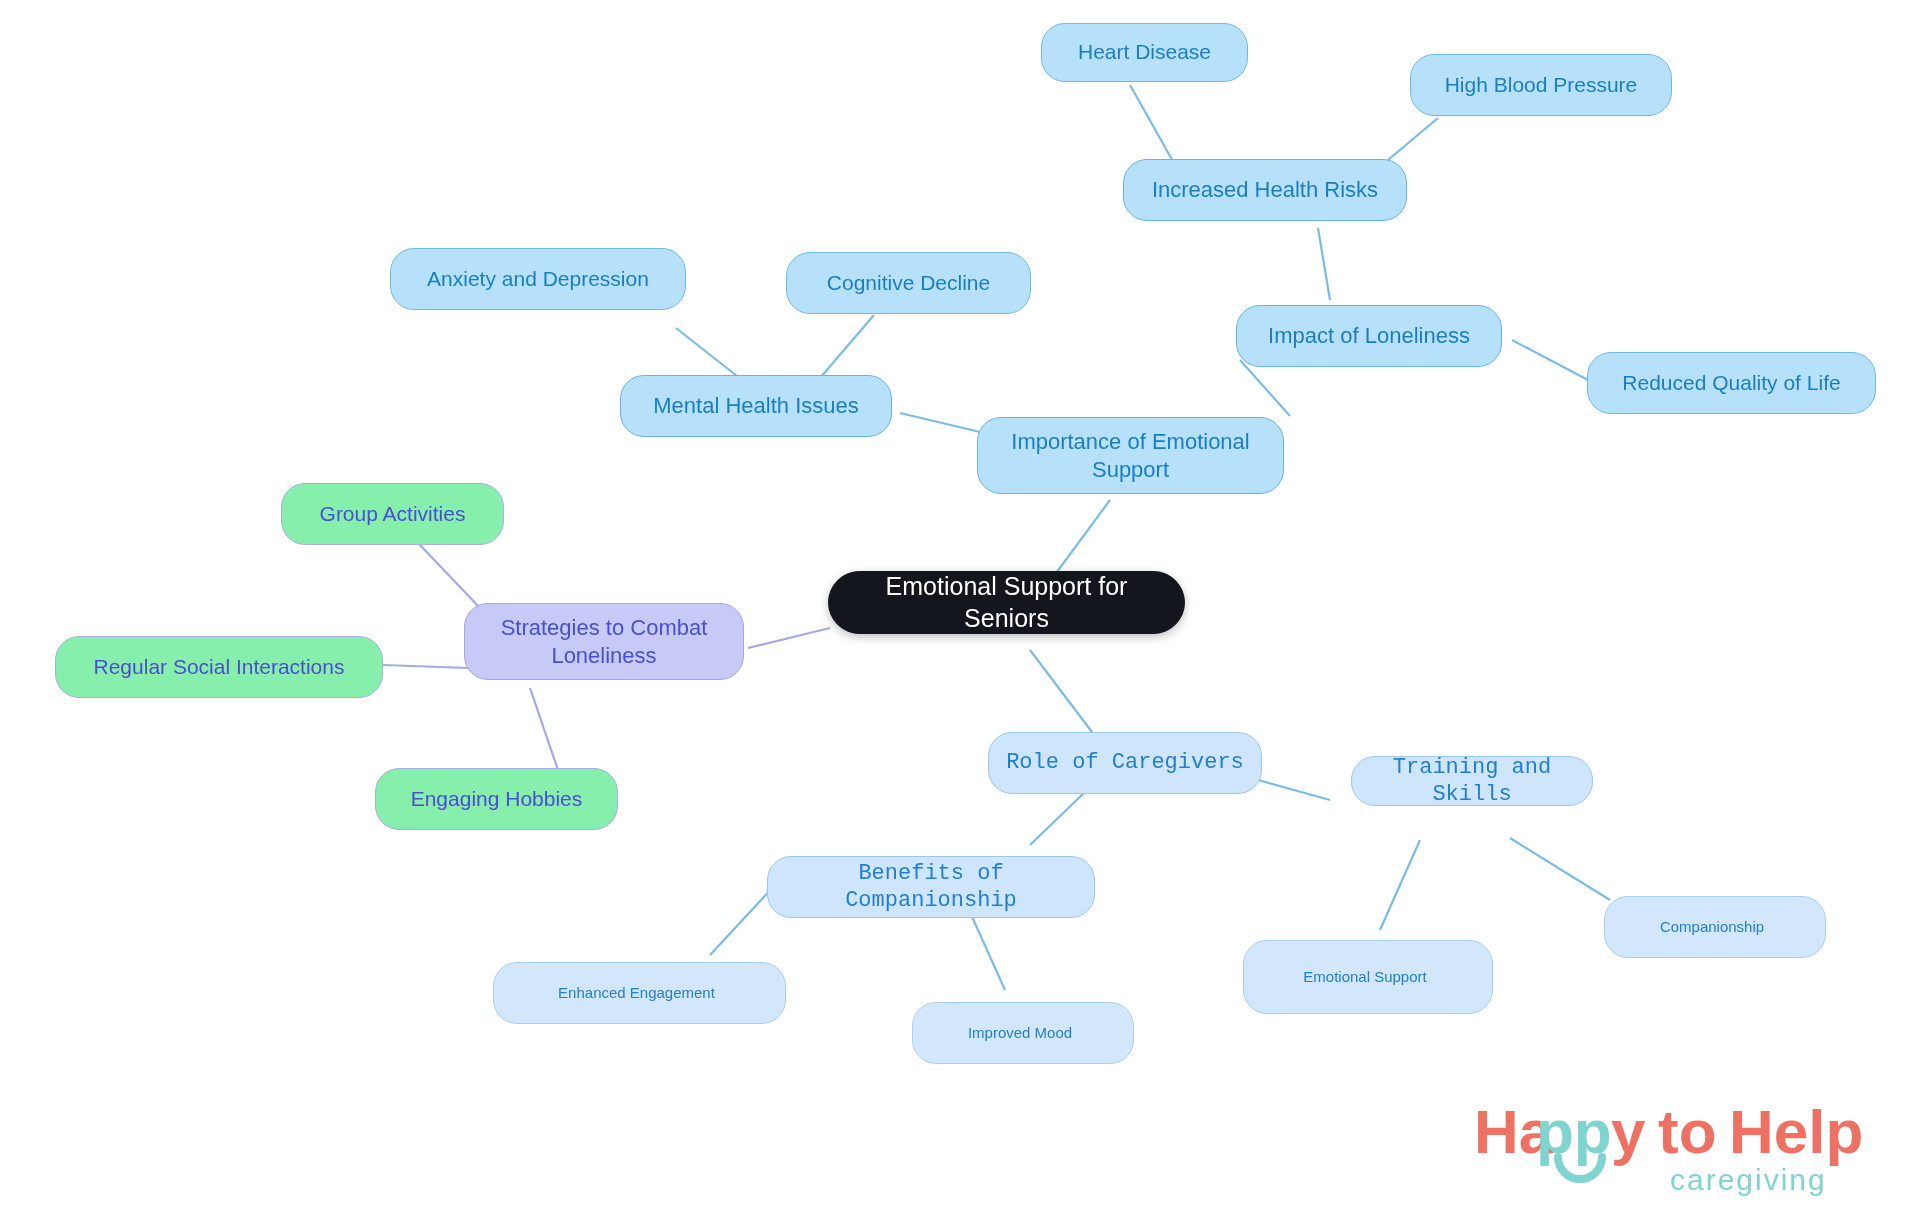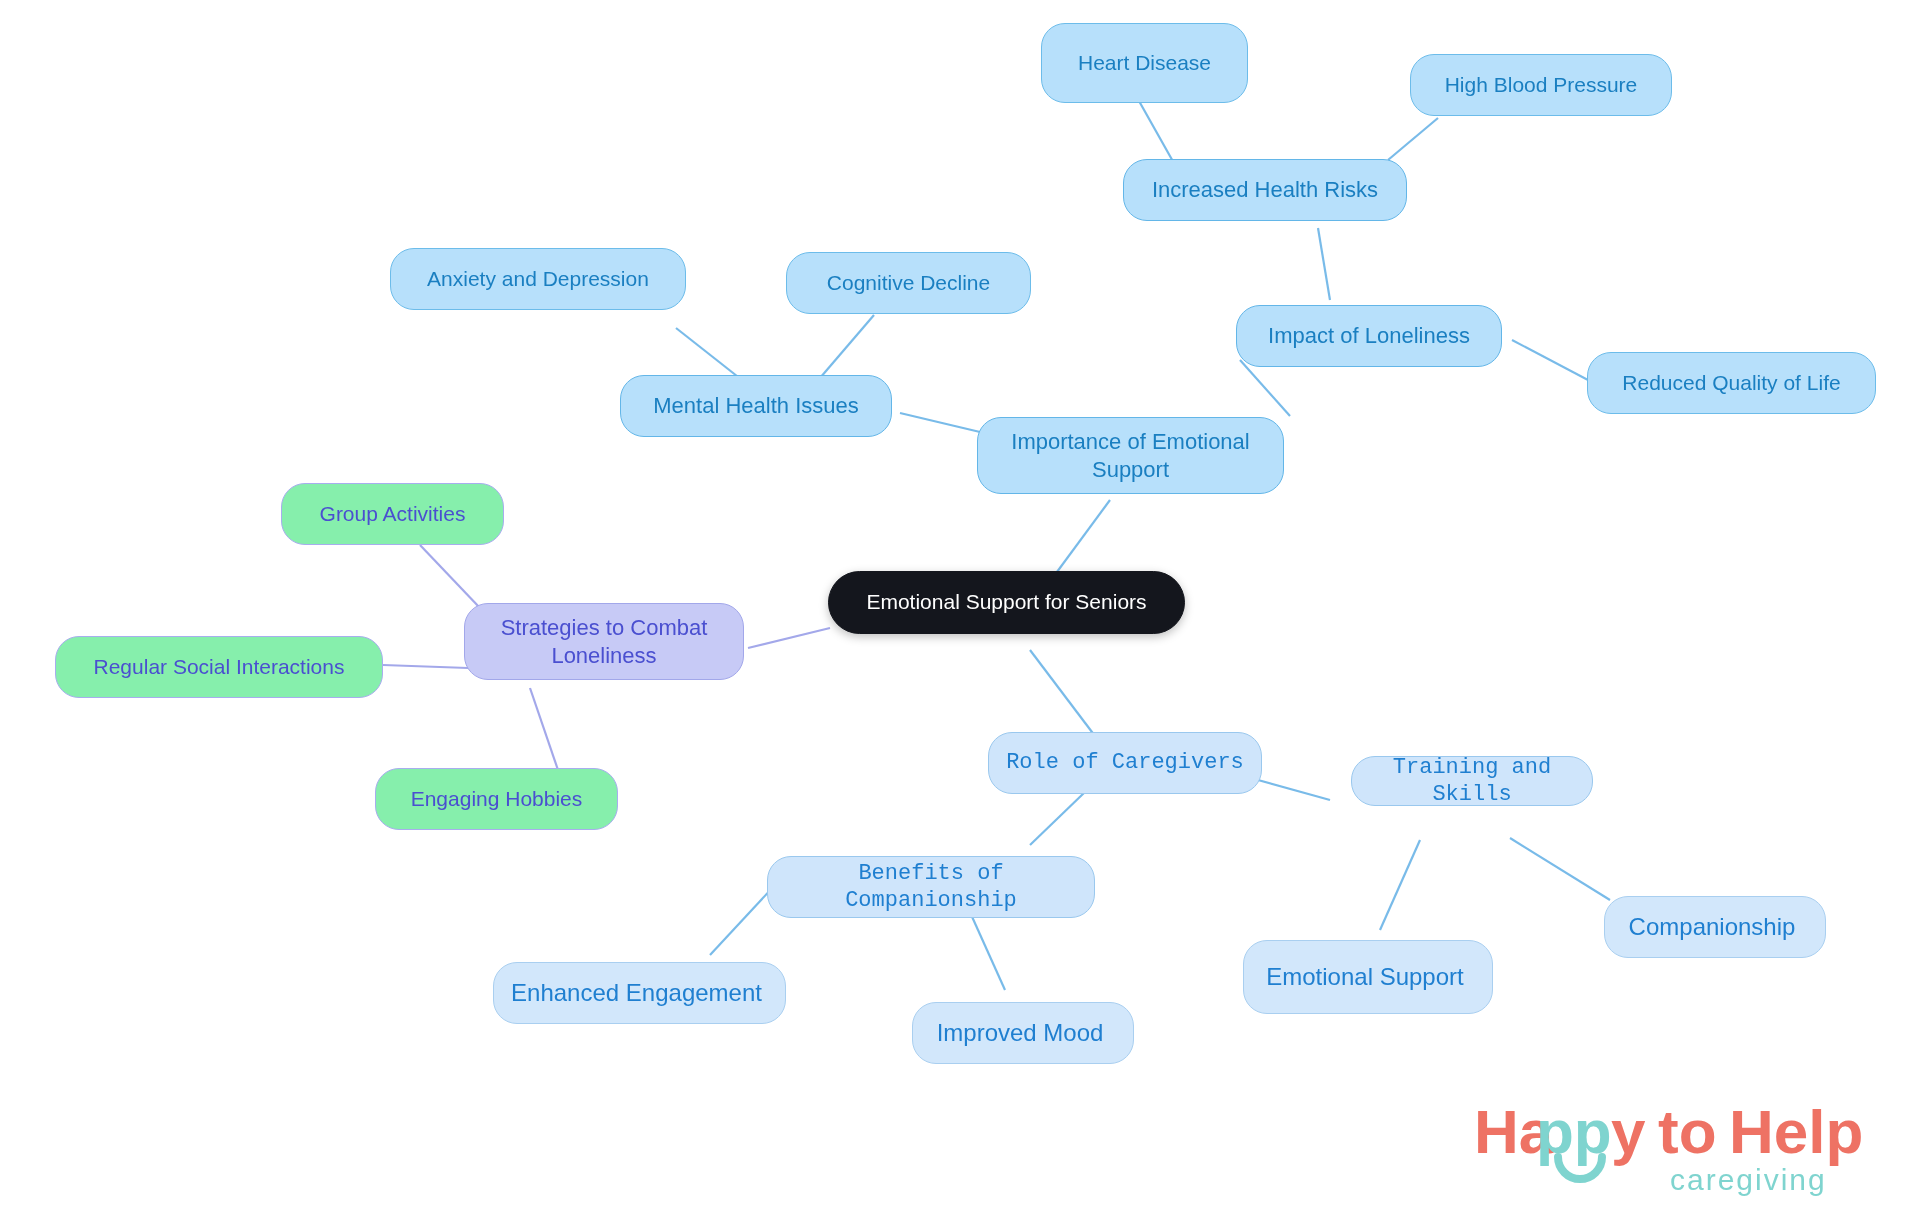--- a/index.html
+++ b/index.html
@@ -40,41 +40,41 @@
     border-style: solid;
     border-width: 1.5px;
     line-height: 1.25;
     white-space: pre-line;
     padding: 6px 14px;
   }
   .node.root {
     background: #14161d;
     border-color: #14161d;
     color: #ffffff;
-    font-size: 21px;
+    font-size: 25px;
     border-radius: 34px;
     box-shadow: 0 3px 10px rgba(0,0,0,0.25);
   }
   .node.branch-blue {
     background: #b7e0fb;
     border-color: #63b6e8;
     color: #1a7fc1;
     font-size: 22px;
   }
   .node.leaf-blue {
     background: #b7e0fb;
     border-color: #6cbcea;
     color: #1a7fc1;
     font-size: 21px;
   }
   .node.leaf-blue-pale {
     background: #d2e7fb;
     border-color: #a9cff0;
     color: #1f7fd0;
-    font-size: 24px;
+    font-size: 15px;
     padding-left: 8px;
   }
   .node.branch-blue-pale {
     background: #cfe5fb;
     border-color: #9ac8ee;
     color: #1f7fd0;
     font-size: 22px;
     font-family: Liberation Mono, monospace;
   }
   .node.branch-purple {
@@ -144,21 +144,21 @@
   <div class="node leaf-blue" style="left:390px; top:248px; width:296px; height:62px;">Anxiety and Depression</div>
 
   <div class="node leaf-blue" style="left:786px; top:252px; width:245px; height:62px;">Cognitive Decline</div>
 
   <div class="node branch-blue" style="left:1236px; top:305px; width:266px; height:62px;">Impact of Loneliness</div>
 
   <div class="node leaf-blue" style="left:1587px; top:352px; width:289px; height:62px;">Reduced Quality of Life</div>
 
   <div class="node branch-blue" style="left:1123px; top:159px; width:284px; height:62px;">Increased Health Risks</div>
 
-  <div class="node leaf-blue" style="left:1041px; top:23px; width:207px; height:80px;">Heart Disease</div>
+  <div class="node leaf-blue" style="left:1041px; top:23px; width:207px; height:59px;">Heart Disease</div>
 
   <div class="node leaf-blue" style="left:1410px; top:54px; width:262px; height:62px;">High Blood Pressure</div>
 
   <div class="node branch-purple" style="left:464px; top:603px; width:280px; height:77px;">Strategies to Combat
 Loneliness</div>
 
   <div class="node leaf-purple" style="left:281px; top:483px; width:223px; height:62px;">Group Activities</div>
 
   <div class="node leaf-purple" style="left:55px; top:636px; width:328px; height:62px;">Regular Social Interactions</div>
 

